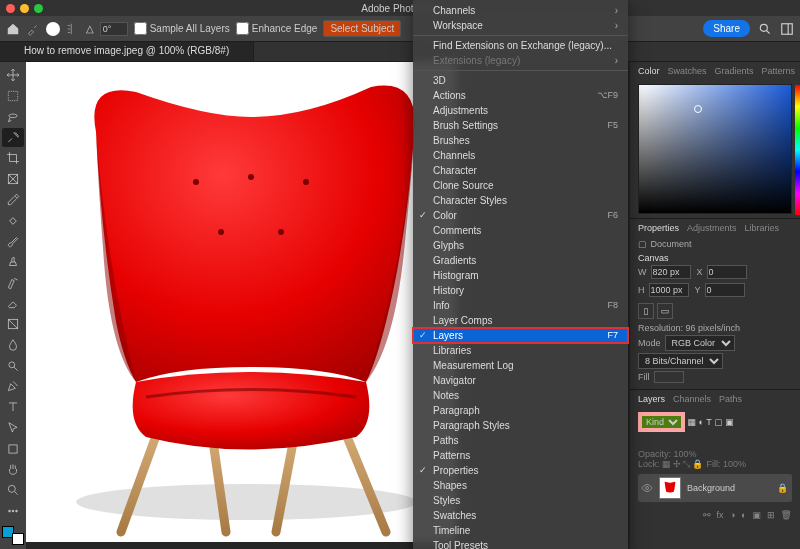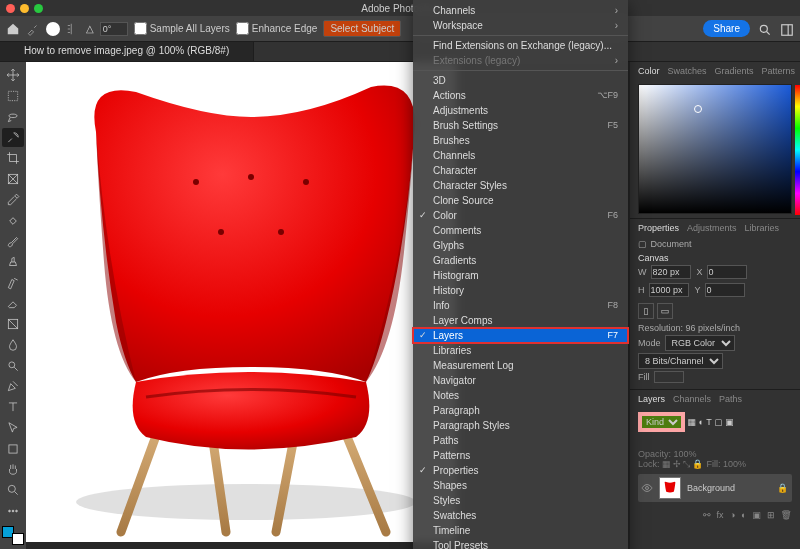--- a/index.html
+++ b/index.html
@@ -10,21 +10,21 @@
   .dot.red{background:#ff5f57}.dot.yellow{background:#febc2e}.dot.green{background:#28c840}
   .titlebar .title { flex:1; text-align:center; color:#ccc; font-size:10px; margin-left:-40px;}
   
   .optionsbar { height:26px; background:#424242; display:flex; align-items:center; padding:0 6px; gap:6px; border-bottom:1px solid #1d1d1d; font-size:10px; position:relative;}
   .optionsbar .home { width:14px;height:14px;}
   .brush-dot { width:14px;height:14px;border-radius:50%;background:#fff;display:inline-block;}
   .optionsbar input[type=text]{ width:28px; background:#323232; border:1px solid #555; color:#ccc; font-size:9px; padding:1px 2px;}
   .optionsbar .chk{display:flex;align-items:center;gap:3px;}
   .optionsbar .chk input{accent-color:#888;}
   .optionsbar .btn{border:1px solid #555;padding:2px 6px;border-radius:2px;background:#c2410c;color:#ccc;}
-  .right-icons{margin-left:auto;display:flex;gap:8px;align-items:flex-end;}
+  .right-icons{margin-left:auto;display:flex;gap:8px;align-items:center;}
   .share-btn{background:#1473e6;color:#fff;border-radius:12px;padding:3px 10px;font-size:10px;}
   
   .tabbar{height:20px;background:#323232;border-bottom:1px solid #1d1d1d;display:flex;}
   .tab{padding:3px 24px;color:#ddd;font-size:10px;border-right:1px solid #1d1d1d;background:#262626;}
   
   .workarea{position:absolute;top:62px;left:0;right:0;bottom:0;display:flex;}
   .toolbar{width:26px;background:#424242;display:flex;flex-direction:column;align-items:center;padding:4px 0;gap:2px;}
   .tool{width:22px;height:22px;display:flex;align-items:center;justify-content:center;border-radius:2px;}
   .tool svg{width:14px;height:14px;stroke:#ccc;fill:none;stroke-width:1.3;}
   .tool.sel{background:#1f1f1f;}
@@ -437,24 +437,24 @@
     <div class="menu-item">
       <span>Brushes</span>
     </div>
     <div class="menu-item">
       <span>Channels</span>
     </div>
     <div class="menu-item">
       <span>Character</span>
     </div>
     <div class="menu-item">
+      <span>Clone Source</span>
+    </div>
+    <div class="menu-item">
       <span>Character Styles</span>
-    </div>
-    <div class="menu-item">
-      <span>Clone Source</span>
     </div>
     <div class="menu-item checked">
       <span>Color</span>
       <span class="short">F6</span>
     </div>
     <div class="menu-item">
       <span>Comments</span>
     </div>
     <div class="menu-item">
       <span>Glyphs</span>

